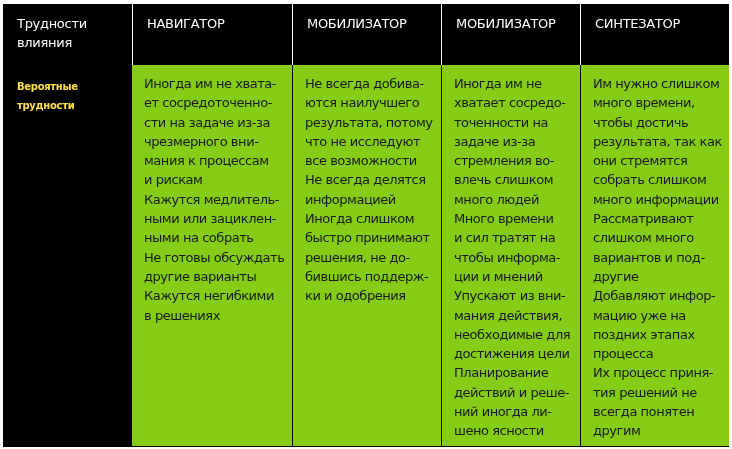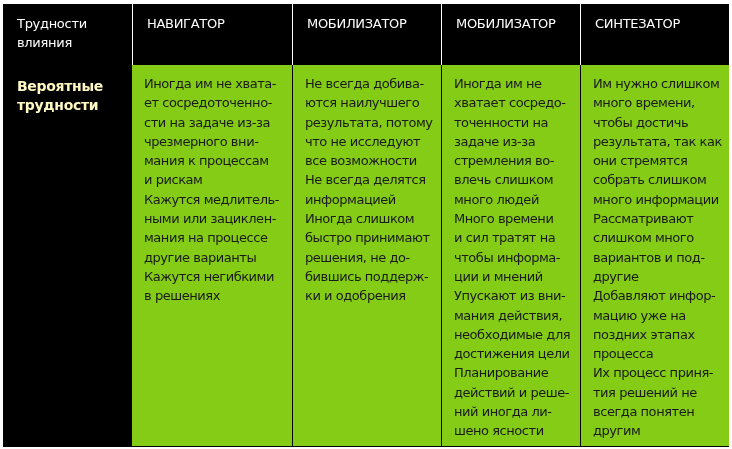--- a/index.html
+++ b/index.html
@@ -15,23 +15,23 @@
   .hcell {
     background: #000; color: #fff;
     font-family: "DejaVu Sans", sans-serif; font-weight: normal;
     font-size: 13px; line-height: 19px;
     padding: 10px 14px 0 14px;
     letter-spacing: -0.3px;
     box-sizing: border-box;
   }
   .hcell.sep { border-left: 1px solid #fff; }
   .rowhead {
-    background: #000; color: #fef9c3;
+    background: #000; color: #fde047;
     font-family: "DejaVu Sans", sans-serif; font-weight: bold;
-    font-size: 14px; line-height: 19px;
+    font-size: 10px; line-height: 19px;
     padding: 12px 14px 0 14px;
     letter-spacing: -0.3px;
     box-sizing: border-box;
   }
   .cell {
     background: #84cc16; color: #1a1a1a;
     font-family: "DejaVu Sans", sans-serif;
     font-size: 13px; line-height: 19.3px;
     padding: 9px 8px 0 12px;
     letter-spacing: -0.45px;
@@ -66,21 +66,22 @@
   </div>
   <div class="cell" style="border-left:none">
       <span class="line">Иногда им не хвата-</span>
       <span class="line">ет сосредоточенно-</span>
       <span class="line">сти на задаче из-за</span>
       <span class="line">чрезмерного вни-</span>
       <span class="line">мания к процессам</span>
       <span class="line">и рискам</span>
       <span class="line">Кажутся медлитель-</span>
       <span class="line">ными или зациклен-</span>
-      <span class="line">мания на процессе</span>
+      <span class="line">ными на собрать</span>
+      <span class="line">Не готовы обсуждать</span>
       <span class="line">другие варианты</span>
       <span class="line">Кажутся негибкими</span>
       <span class="line">в решениях</span>
     </div>
   <div class="cell">
       <span class="line">Не всегда добива-</span>
       <span class="line">ются наилучшего</span>
       <span class="line">результата, потому</span>
       <span class="line">что не исследуют</span>
       <span class="line">все возможности</span>

